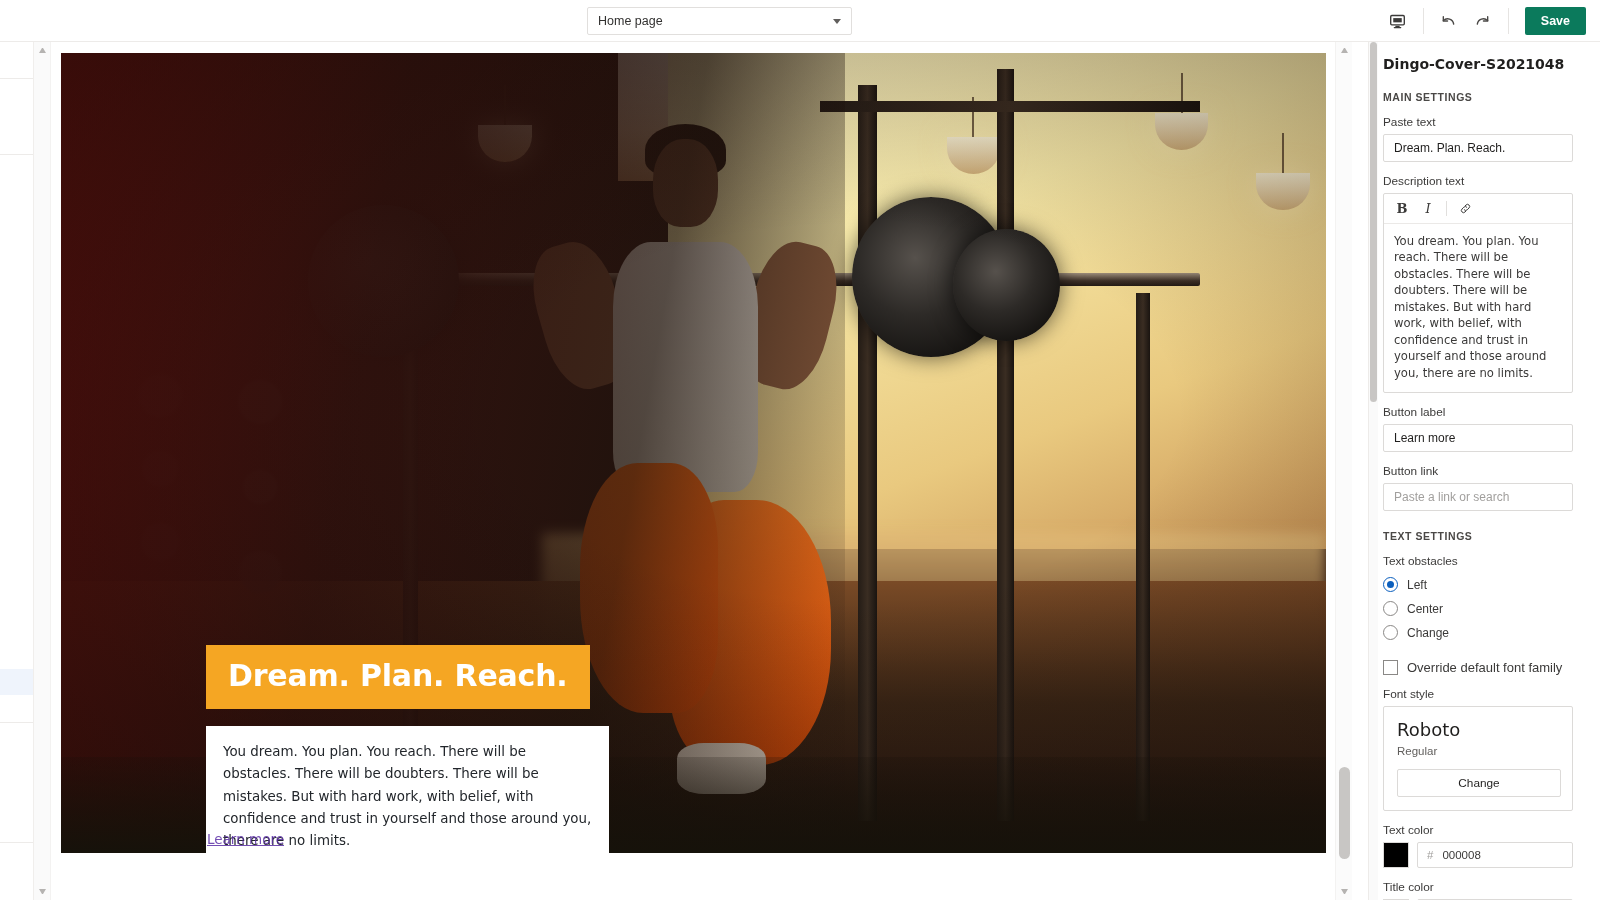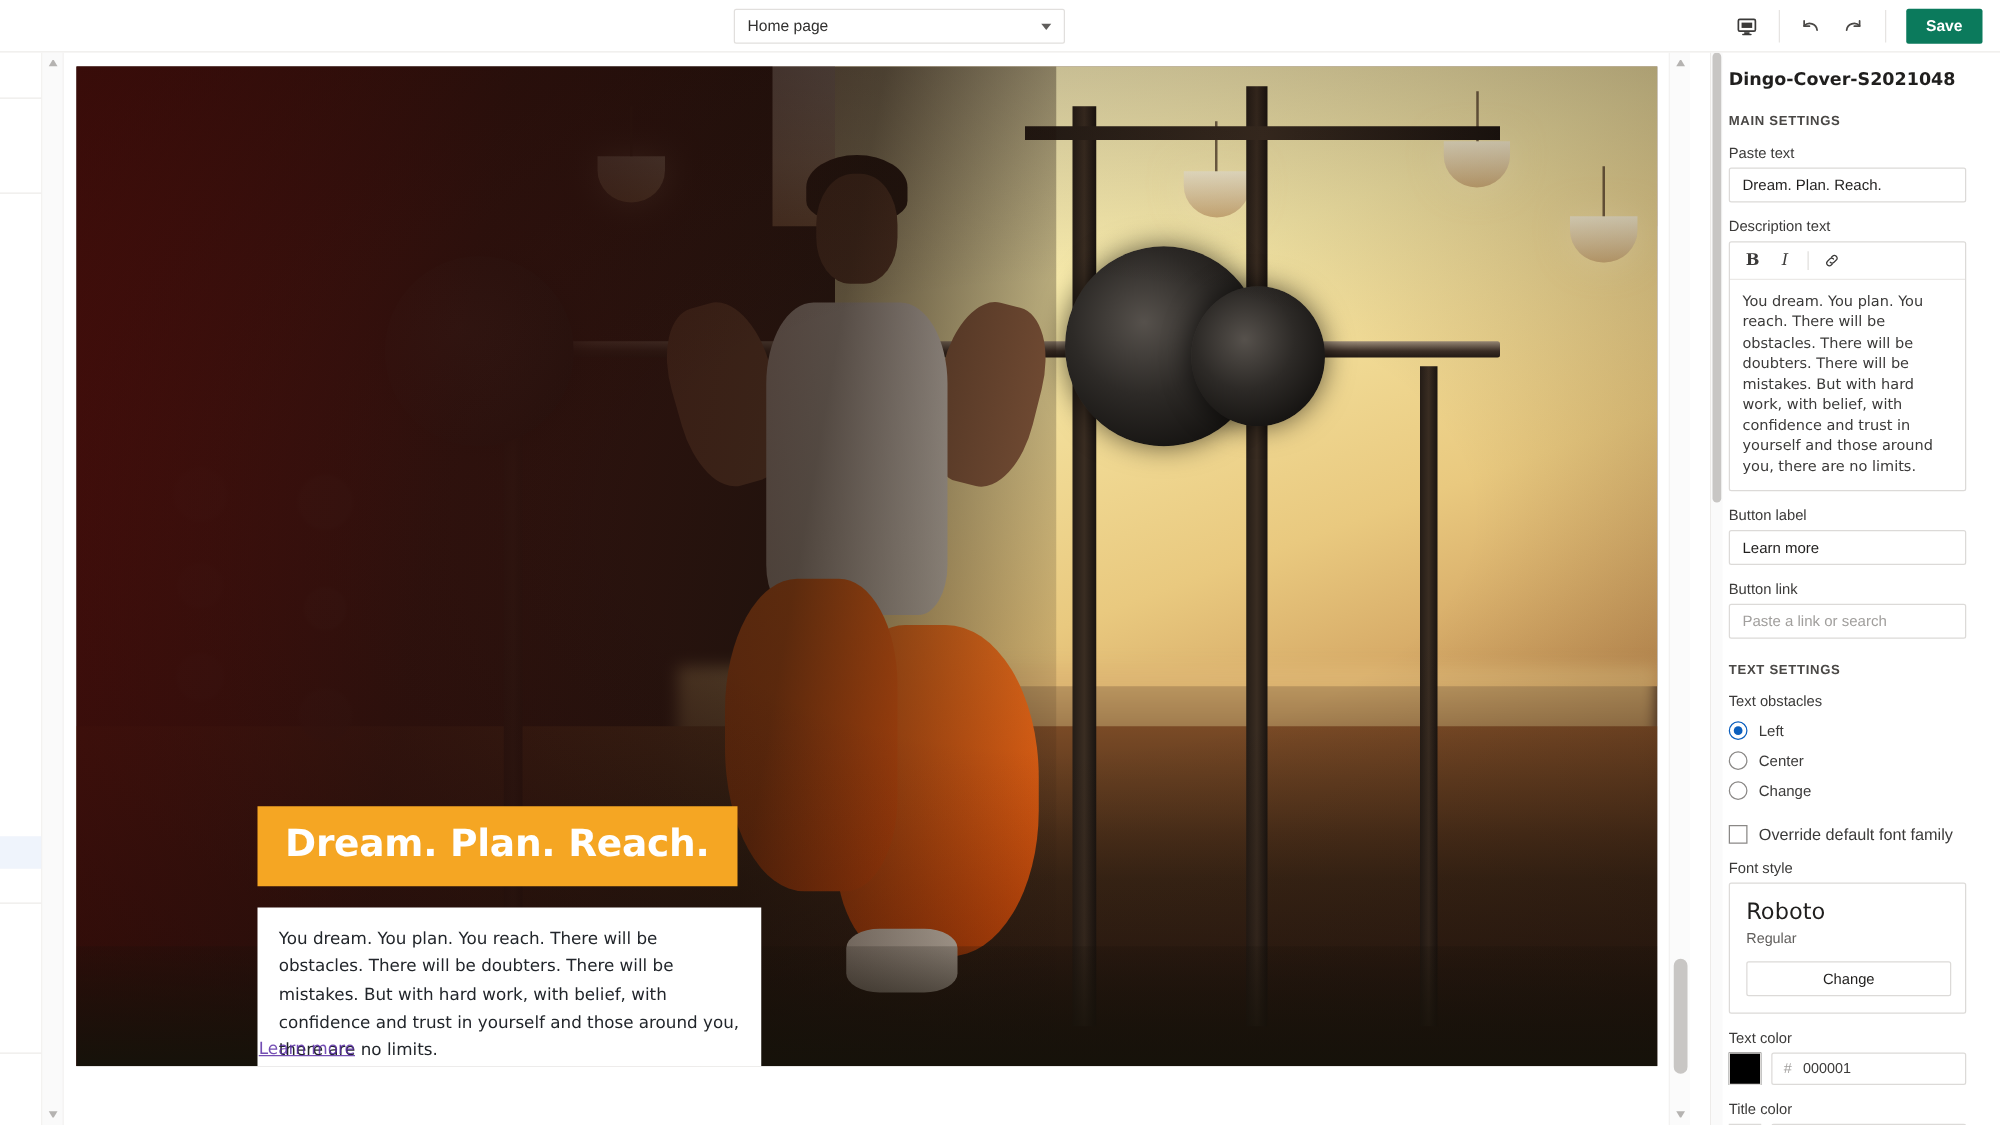--- a/index.html
+++ b/index.html
@@ -468,21 +468,21 @@
       <div class="font-name">Roboto</div>
       <div class="font-weight">Regular</div>
       <button class="change-btn">Change</button>
     </div>
 
     <div class="rp-label">Text color</div>
     <div class="color-row">
       <div class="swatch" style="background:#000000"></div>
       <div class="color-input">
         <span class="hash">#</span>
-        <span class="hex">000001</span>
+        <span class="hex">000008</span>
       </div>
     </div>
 
     <div class="rp-label">Title color</div>
     <div class="color-row">
       <div class="swatch" style="background:#ffffff"></div>
       <div class="color-input"></div>
     </div>
 
   </div>

